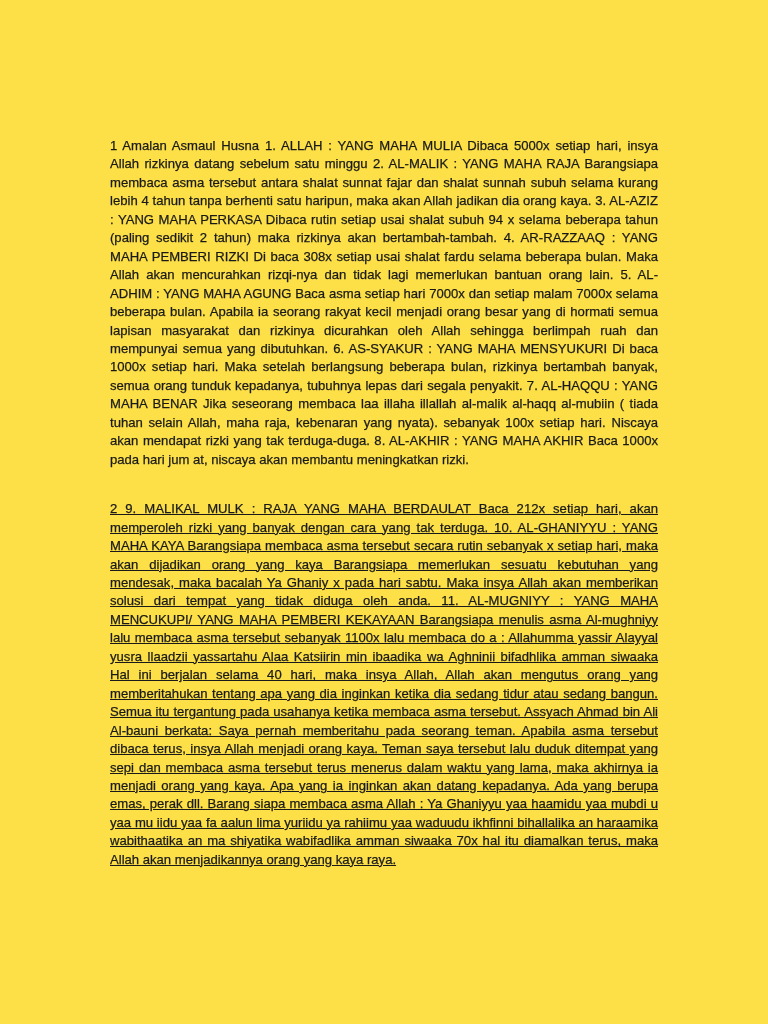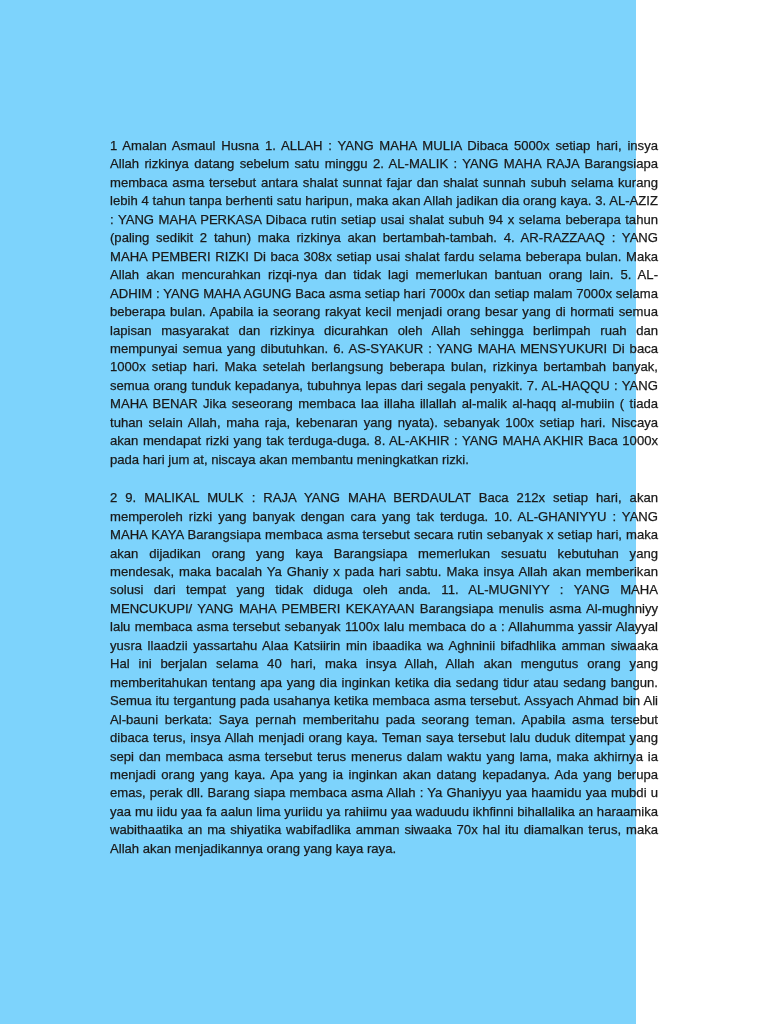--- a/index.html
+++ b/index.html
@@ -10,43 +10,44 @@
     body {
       width: 768px;
       height: 1024px;
       overflow: hidden;
       position: relative;
     }
     .page {
       position: absolute;
       left: 0;
       top: 0;
-      width: 636px;
+      width: 768px;
       height: 1024px;
-      background: #7dd3fc;
+      background: #fde047;
     }
     .content {
       position: absolute;
       left: 110px;
       top: 137px;
       width: 548px;
       font-family: "Liberation Sans", "DejaVu Sans", sans-serif;
       font-size: 13.1px;
       line-height: 18.45px;
       color: #1a1a1a;
       letter-spacing: 0;
     }
     .para {
       margin: 0;
       text-align: justify;
       text-align-last: left;
       -webkit-text-stroke: 0.25px #1a1a1a;
     }
     .para + .para {
-      margin-top: 20px;
+      margin-top: 31px;
+      text-decoration: underline;
     }
   </style>
 </head>
 <body>
 
 <div class="page">
   <div class="content">
     <p class="para">1 Amalan Asmaul Husna 1. ALLAH : YANG MAHA MULIA Dibaca 5000x setiap hari, insya Allah rizkinya datang sebelum satu minggu 2. AL-MALIK : YANG MAHA RAJA Barangsiapa membaca asma tersebut antara shalat sunnat fajar dan shalat sunnah subuh selama kurang lebih 4 tahun tanpa berhenti satu haripun, maka akan Allah jadikan dia orang kaya. 3. AL-AZIZ : YANG MAHA PERKASA Dibaca rutin setiap usai shalat subuh 94 x selama beberapa tahun (paling sedikit 2 tahun) maka rizkinya akan bertambah-tambah. 4. AR-RAZZAAQ : YANG MAHA PEMBERI RIZKI Di baca 308x setiap usai shalat fardu selama beberapa bulan. Maka Allah akan mencurahkan rizqi-nya dan tidak lagi memerlukan bantuan orang lain. 5. AL-ADHIM : YANG MAHA AGUNG Baca asma setiap hari 7000x dan setiap malam 7000x selama beberapa bulan. Apabila ia seorang rakyat kecil menjadi orang besar yang di hormati semua lapisan masyarakat dan rizkinya dicurahkan oleh Allah sehingga berlimpah ruah dan mempunyai semua yang dibutuhkan. 6. AS-SYAKUR : YANG MAHA MENSYUKURI Di baca 1000x setiap hari. Maka setelah berlangsung beberapa bulan, rizkinya bertambah banyak, semua orang tunduk kepadanya, tubuhnya lepas dari segala penyakit. 7. AL-HAQQU : YANG MAHA BENAR Jika seseorang membaca laa illaha illallah al-malik al-haqq al-mubiin ( tiada tuhan selain Allah, maha raja, kebenaran yang nyata). sebanyak 100x setiap hari. Niscaya akan mendapat rizki yang tak terduga-duga. 8. AL-AKHIR : YANG MAHA AKHIR Baca 1000x pada hari jum at, niscaya akan membantu meningkatkan rizki.</p>
     <p class="para">2 9. MALIKAL MULK : RAJA YANG MAHA BERDAULAT Baca 212x setiap hari, akan memperoleh rizki yang banyak dengan cara yang tak terduga. 10. AL-GHANIYYU : YANG MAHA KAYA Barangsiapa membaca asma tersebut secara rutin sebanyak x setiap hari, maka akan dijadikan orang yang kaya Barangsiapa memerlukan sesuatu kebutuhan yang mendesak, maka bacalah Ya Ghaniy x pada hari sabtu. Maka insya Allah akan memberikan solusi dari tempat yang tidak diduga oleh anda. 11. AL-MUGNIYY : YANG MAHA MENCUKUPI/ YANG MAHA PEMBERI KEKAYAAN Barangsiapa menulis asma Al-mughniyy lalu membaca asma tersebut sebanyak 1100x lalu membaca do a : Allahumma yassir Alayyal yusra llaadzii yassartahu Alaa Katsiirin min ibaadika wa Aghninii bifadhlika amman siwaaka Hal ini berjalan selama 40 hari, maka insya Allah, Allah akan mengutus orang yang memberitahukan tentang apa yang dia inginkan ketika dia sedang tidur atau sedang bangun. Semua itu tergantung pada usahanya ketika membaca asma tersebut. Assyach Ahmad bin Ali Al-bauni berkata: Saya pernah memberitahu pada seorang teman. Apabila asma tersebut dibaca terus, insya Allah menjadi orang kaya. Teman saya tersebut lalu duduk ditempat yang sepi dan membaca asma tersebut terus menerus dalam waktu yang lama, maka akhirnya ia menjadi orang yang kaya. Apa yang ia inginkan akan datang kepadanya. Ada yang berupa emas, perak dll. Barang siapa membaca asma Allah : Ya Ghaniyyu yaa haamidu yaa mubdi u yaa mu iidu yaa fa aalun lima yuriidu ya rahiimu yaa waduudu ikhfinni bihallalika an haraamika wabithaatika an ma shiyatika wabifadlika amman siwaaka 70x hal itu diamalkan terus, maka Allah akan menjadikannya orang yang kaya raya.</p>
   </div>

